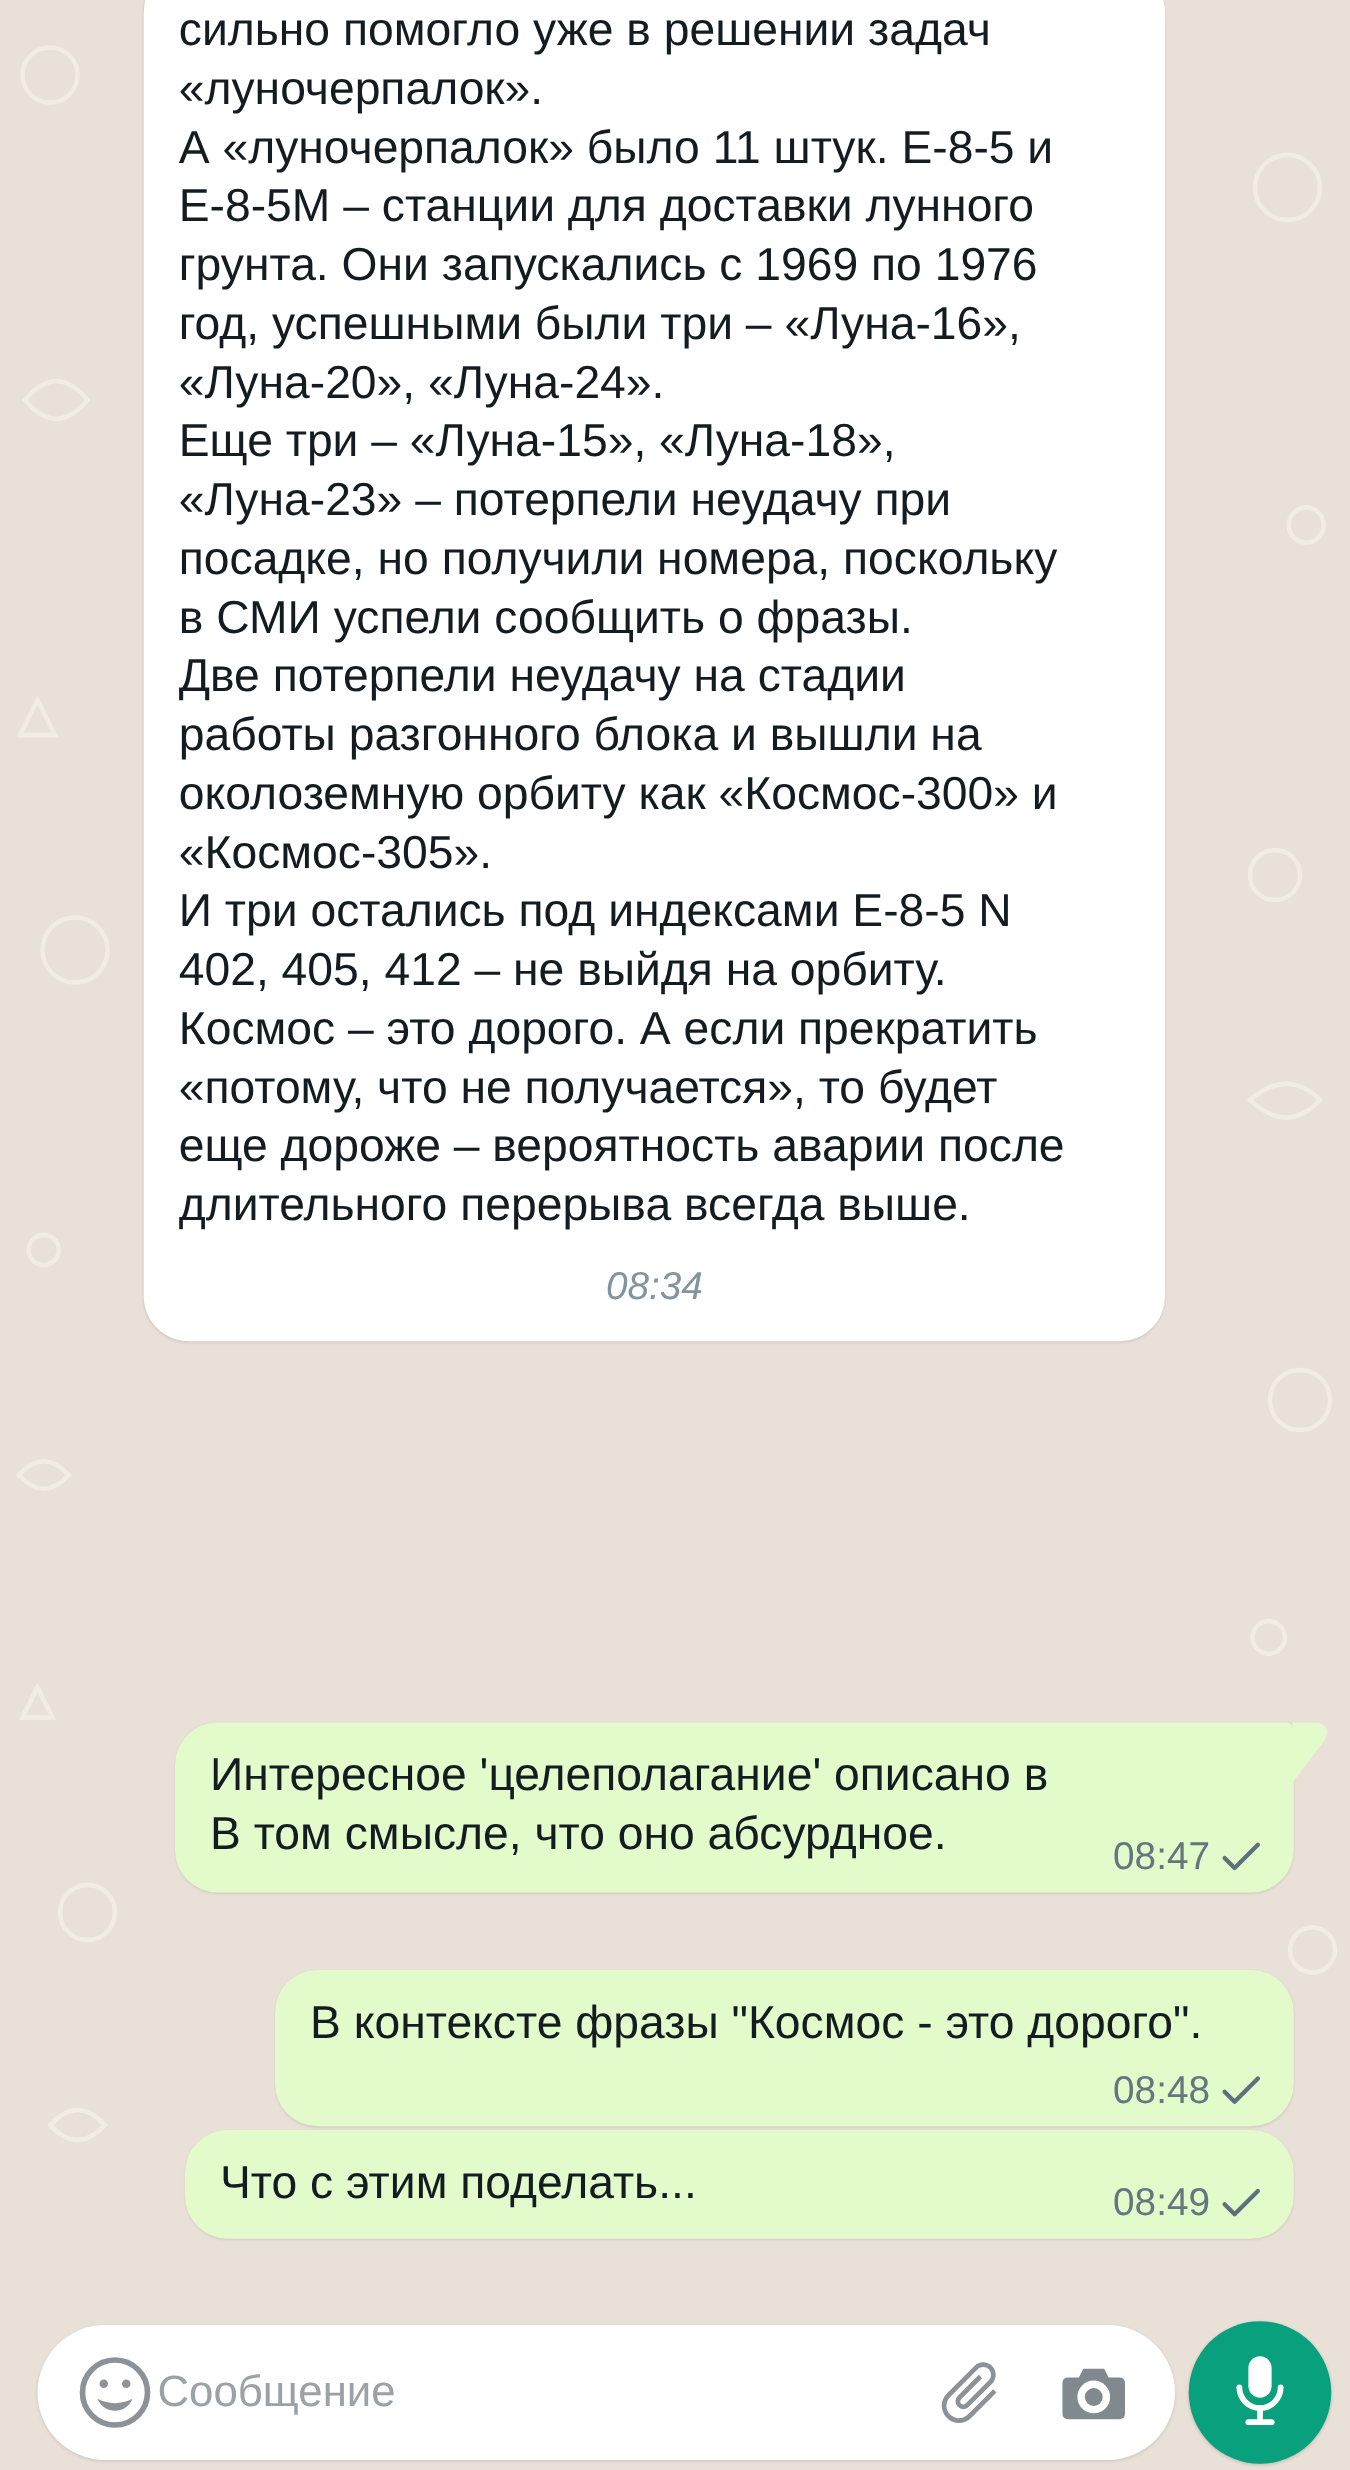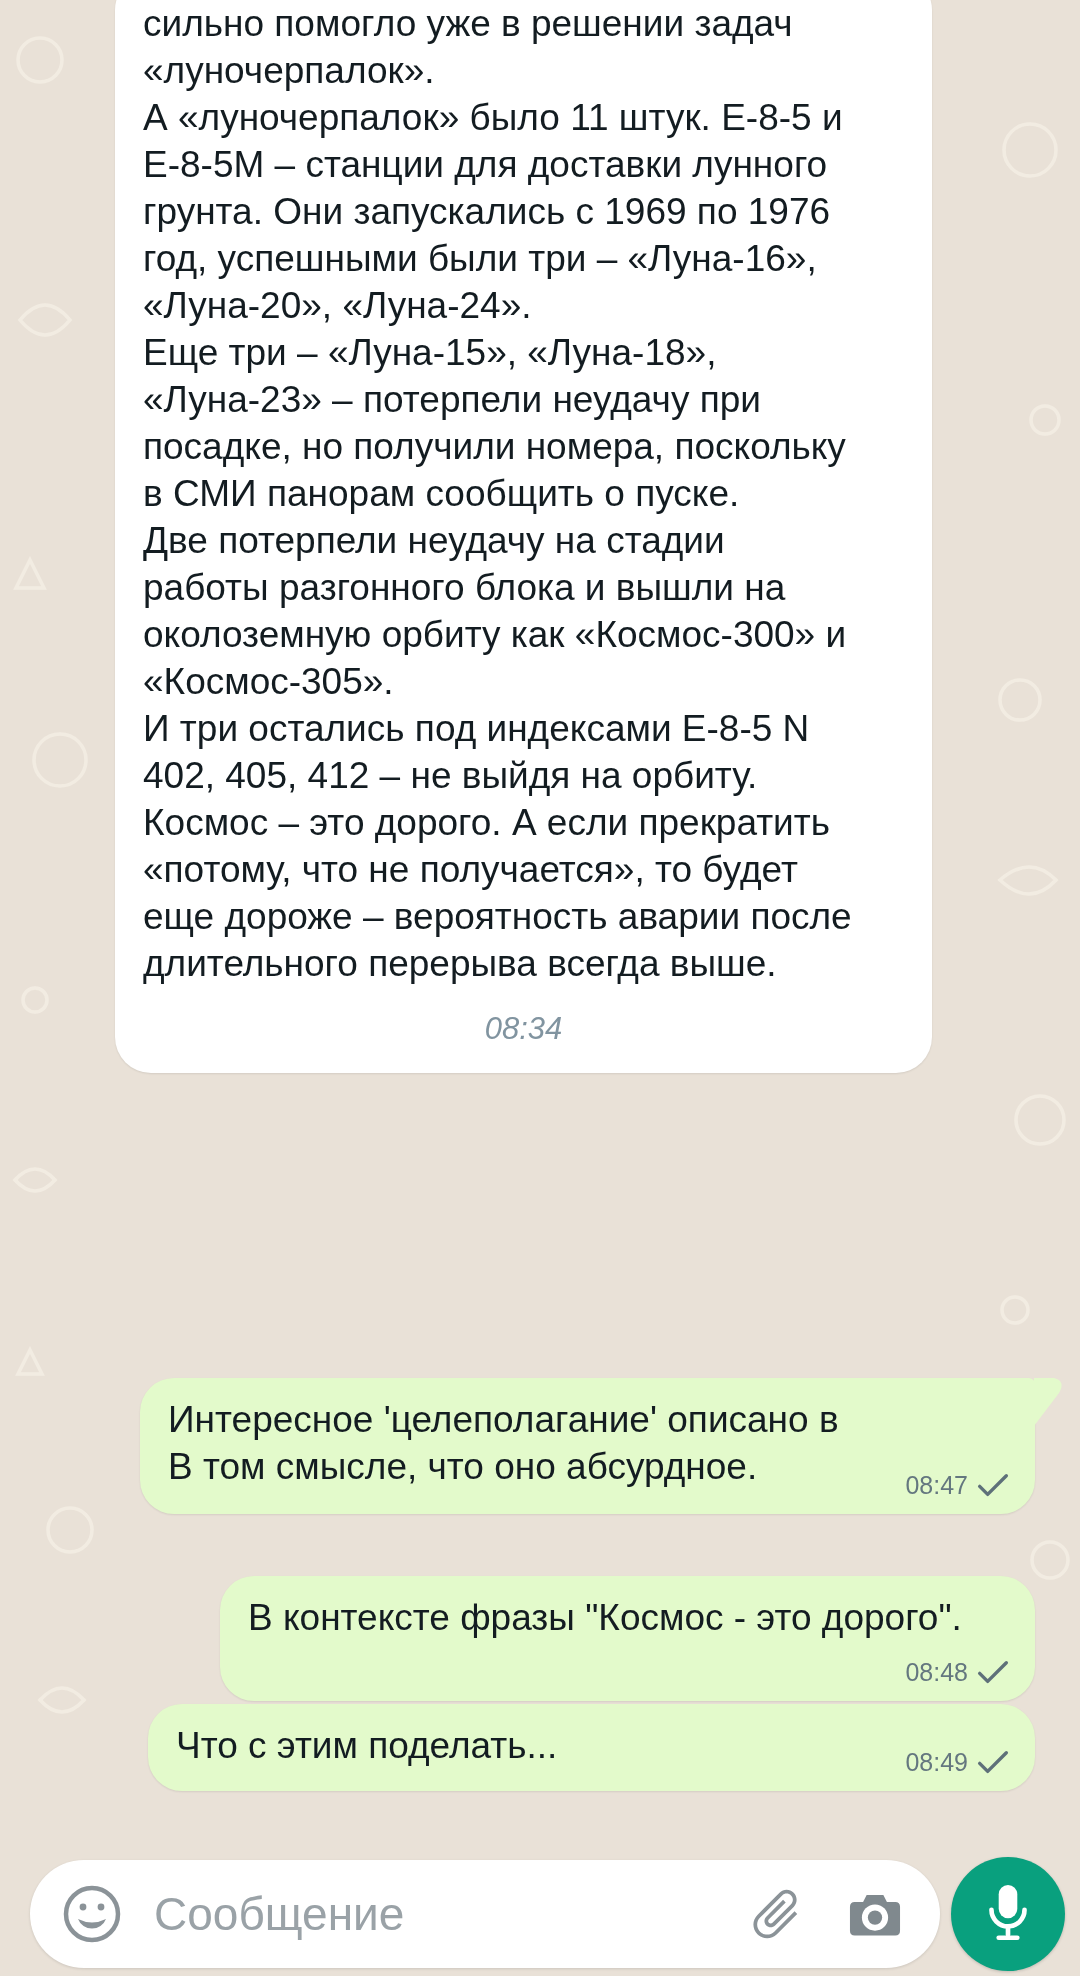--- a/index.html
+++ b/index.html
@@ -29,34 +29,34 @@
     border-radius:34px;
     padding:18px 28px 20px 28px;
   }
   .b1{left:140px;top:1378px;width:895px;border-top-right-radius:6px;padding-bottom:24px;}
   .b2{left:220px;top:1576px;width:815px;padding-bottom:60px;}
   .b3{left:148px;top:1704px;width:887px;padding-bottom:22px;}
   .tail{position:absolute;left:calc(100% - 1px);top:0;}
   .meta{
     position:absolute;right:26px;bottom:12px;
     display:flex;align-items:center;gap:9px;
-    font-size:25px;color:#64777f;line-height:34px;text-align:center;
+    font-size:31px;color:#64777f;line-height:34px;text-align:center;
   }
   .composer{position:absolute;left:0;top:1850px;width:1080px;height:126px;}
   .input-pill{
     position:absolute;left:30px;top:10px;width:910px;height:108px;
     background:#ffffff;border-radius:54px;
     box-shadow:0 1px 3px rgba(0,0,0,0.12);
     display:flex;align-items:center;
     padding:0 30px;box-sizing:border-box;
   }
   .input-pill input{
     flex:1;border:none;outline:none;background:transparent;
-    font-family:inherit;font-size:46px;color:#14532d;
-    margin-left:28px;min-width:0;
+    font-family:inherit;font-size:35px;color:#14532d;
+    min-width:0;
   }
   .input-pill input::placeholder{color:#9aa2a7;}
   .icon-btn{flex:none;display:block;cursor:pointer;}
   .attach{margin-right:38px;}
   .cam{margin-right:4px;}
   .mic{
     position:absolute;left:951px;top:7px;width:114px;height:114px;
     border-radius:50%;border:none;background:#09a07e;
     box-shadow:0 1px 3px rgba(0,0,0,0.18);
     display:flex;align-items:center;justify-content:center;cursor:pointer;padding:0;
@@ -100,21 +100,21 @@
           <div class="tline">А «луночерпалок» было 11 штук. Е-8-5 и</div>
           <div class="tline">Е-8-5М – станции для доставки лунного</div>
           <div class="tline">грунта. Они запускались с 1969 по 1976</div>
           <div class="tline">год, успешными были три – «Луна-16»,</div>
           <div class="tline">«Луна-20», «Луна-24».</div>
         </div>
         <div class="para">
           <div class="tline">Еще три – «Луна-15», «Луна-18»,</div>
           <div class="tline">«Луна-23» – потерпели неудачу при</div>
           <div class="tline">посадке, но получили номера, поскольку</div>
-          <div class="tline">в СМИ панорам сообщить о пуске.</div>
+          <div class="tline">в СМИ успели сообщить о фразы.</div>
         </div>
         <div class="para">
           <div class="tline">Две потерпели неудачу на стадии</div>
           <div class="tline">работы разгонного блока и вышли на</div>
           <div class="tline">околоземную орбиту как «Космос-300» и</div>
           <div class="tline">«Космос-305».</div>
         </div>
         <div class="para">
           <div class="tline">И три остались под индексами Е-8-5 N</div>
           <div class="tline">402, 405, 412 – не выйдя на орбиту.</div>

